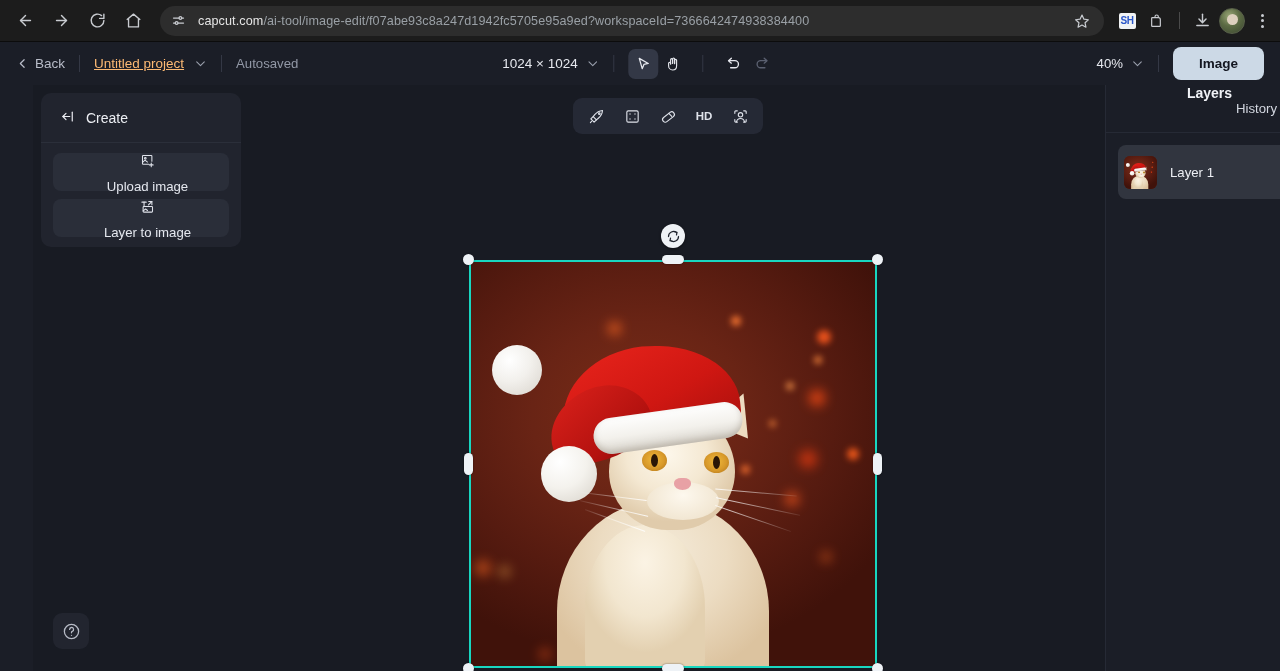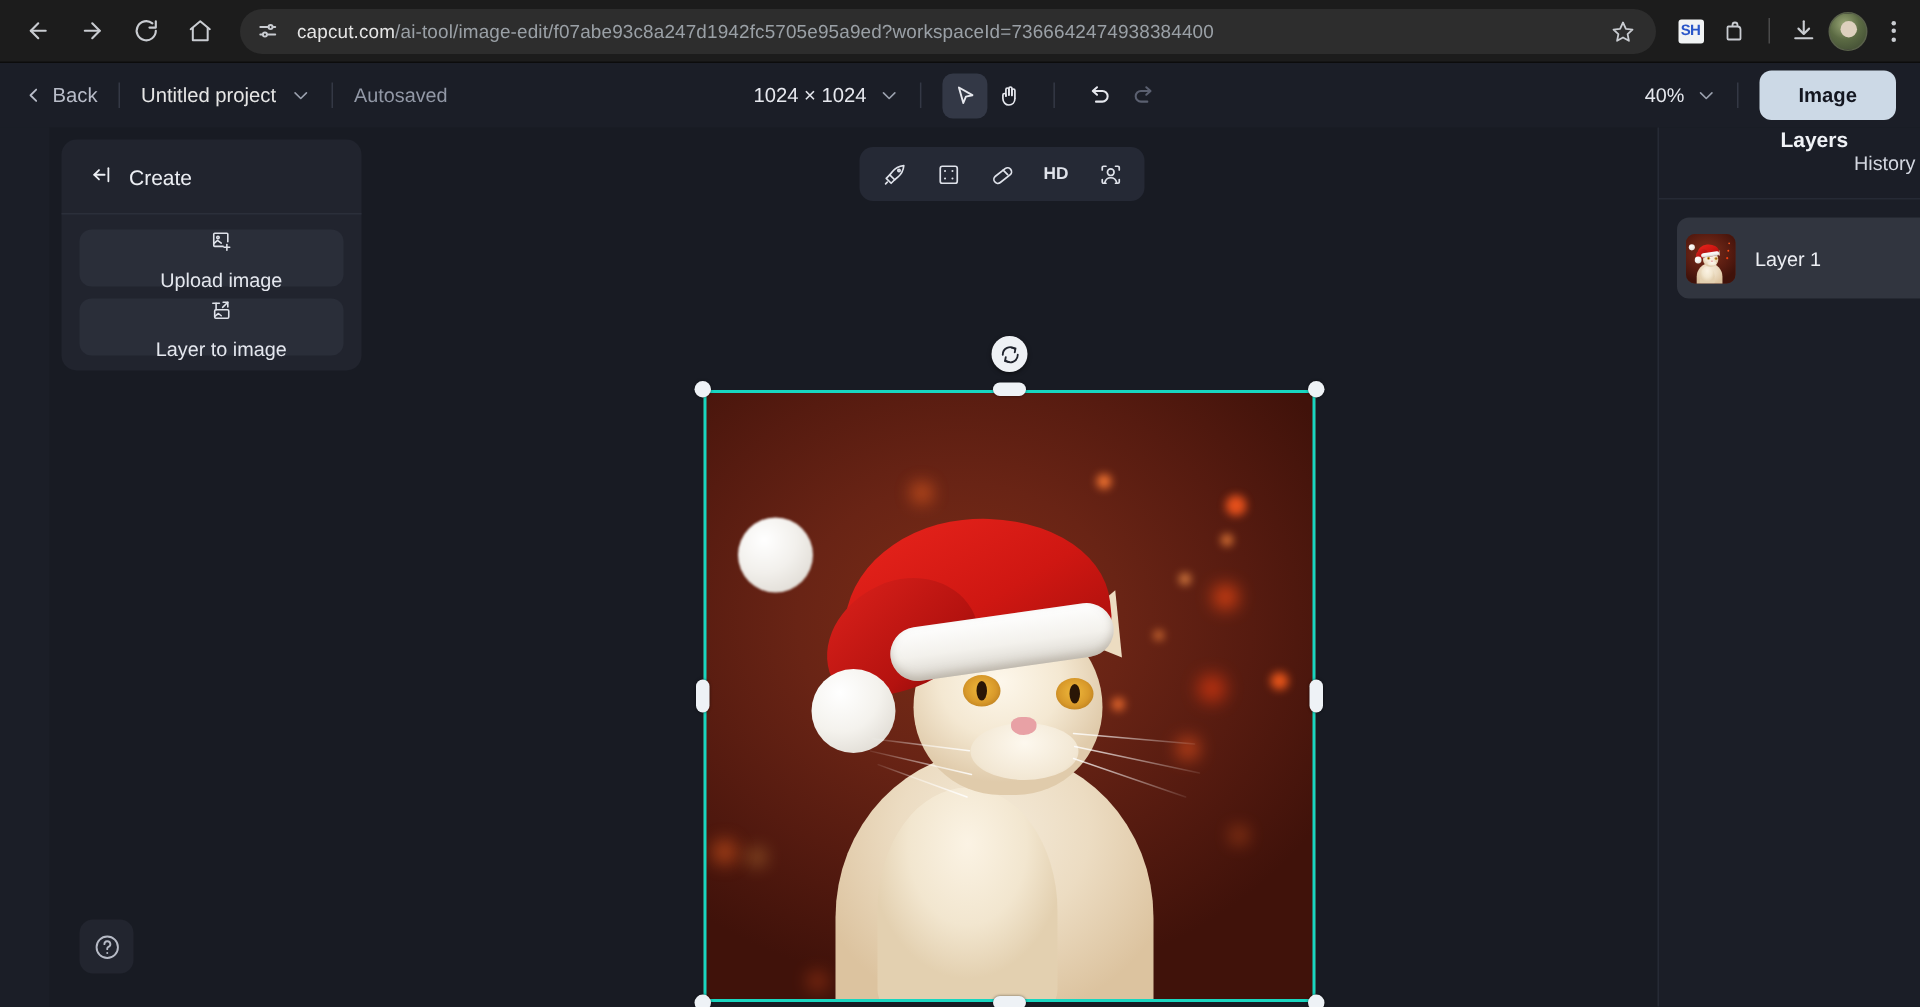--- a/index.html
+++ b/index.html
@@ -88,21 +88,21 @@
     width: 1280px; height: 43px;
     background: #1b1e27;
     display: flex; align-items: center;
     font-size: 13.5px; color: #e6e8ee;
   }
   .back-btn {
     display: flex; align-items: center; gap: 6px;
     margin-left: 16px; color: #b9bdc9; font-size: 13.5px;
   }
   .tb-sep { width: 1px; height: 17px; background: #343845; margin: 0 14px; }
-  .proj-name { font-size: 13.5px; color: #e5e5e5; font-weight: 500; }
+  .proj-name { font-size: 13.5px; color: #fdba74; font-weight: 500; text-decoration: underline; }
   .proj-caret { margin-left: 10px; color: #9aa0ad; display: flex; }
   .autosaved { color: #9298a6; font-size: 13.2px; }
 
   .center-tools {
     position: absolute; left: 50%; transform: translateX(-50%);
     display: flex; align-items: center;
   }
   .dim-label { font-size: 13.5px; color: #e6e8ee; }
   .dim-caret { margin-left: 9px; color: #9aa0ad; display: flex; }
   .tool-sq {

